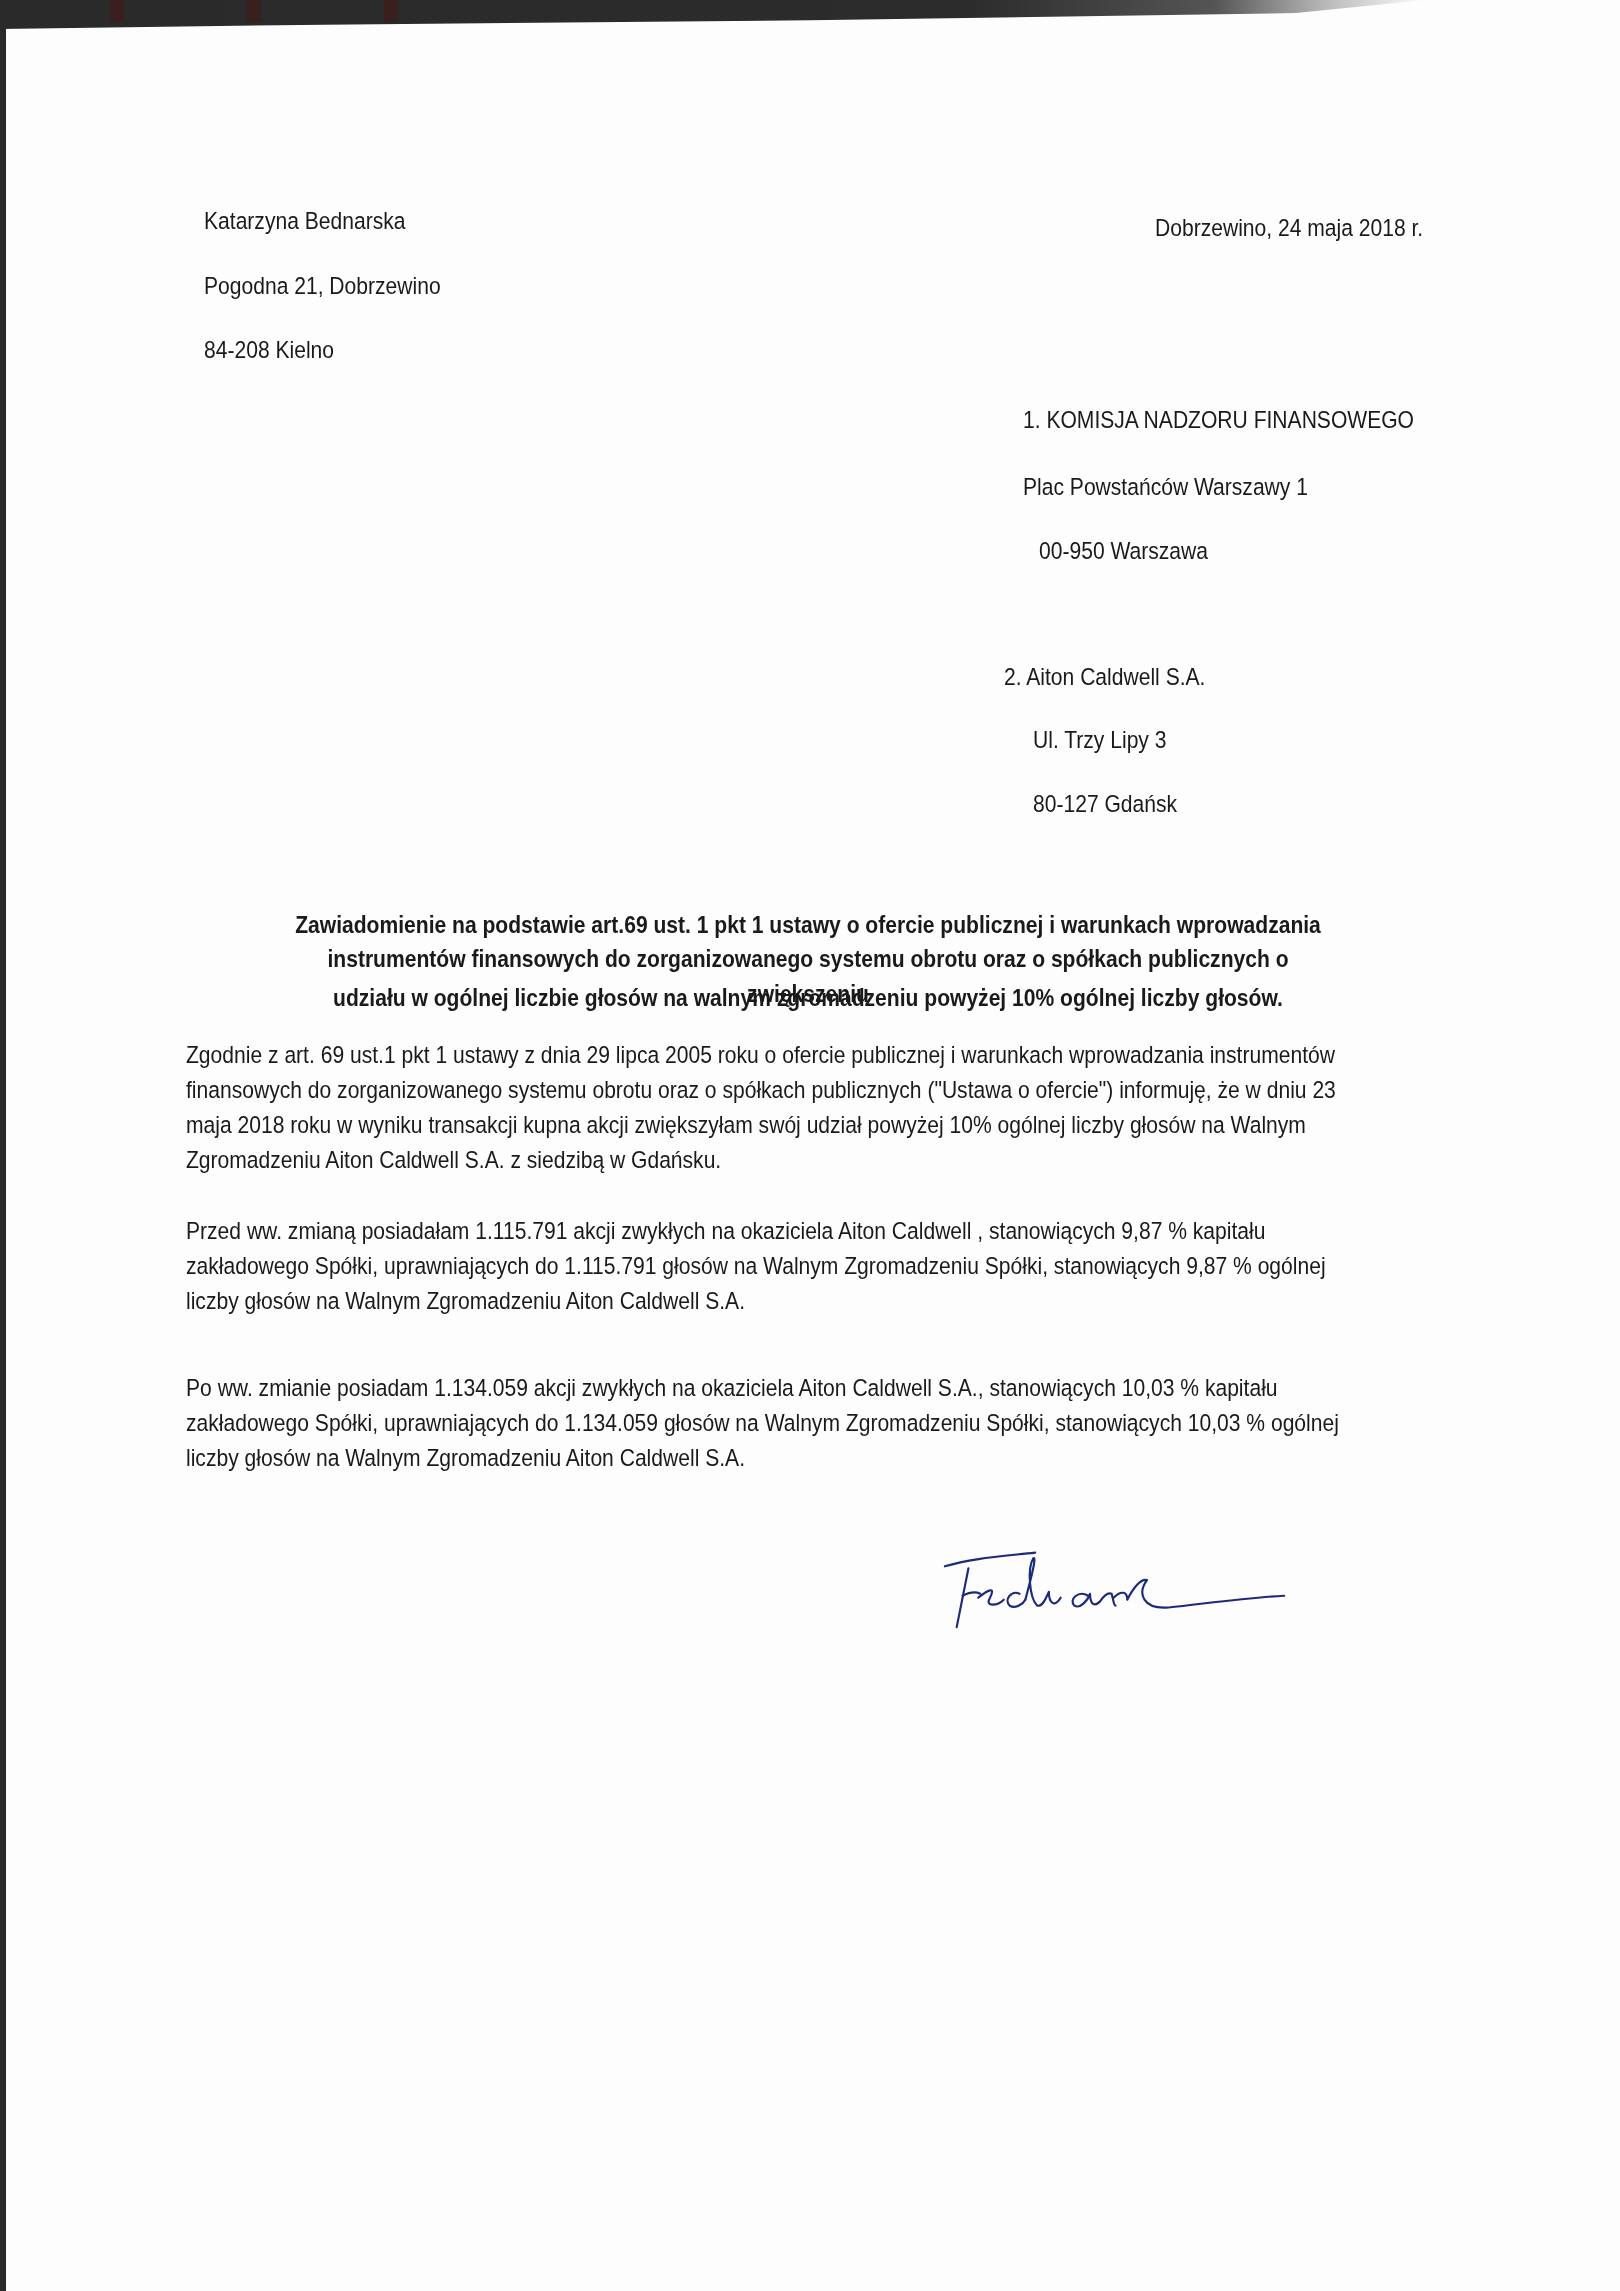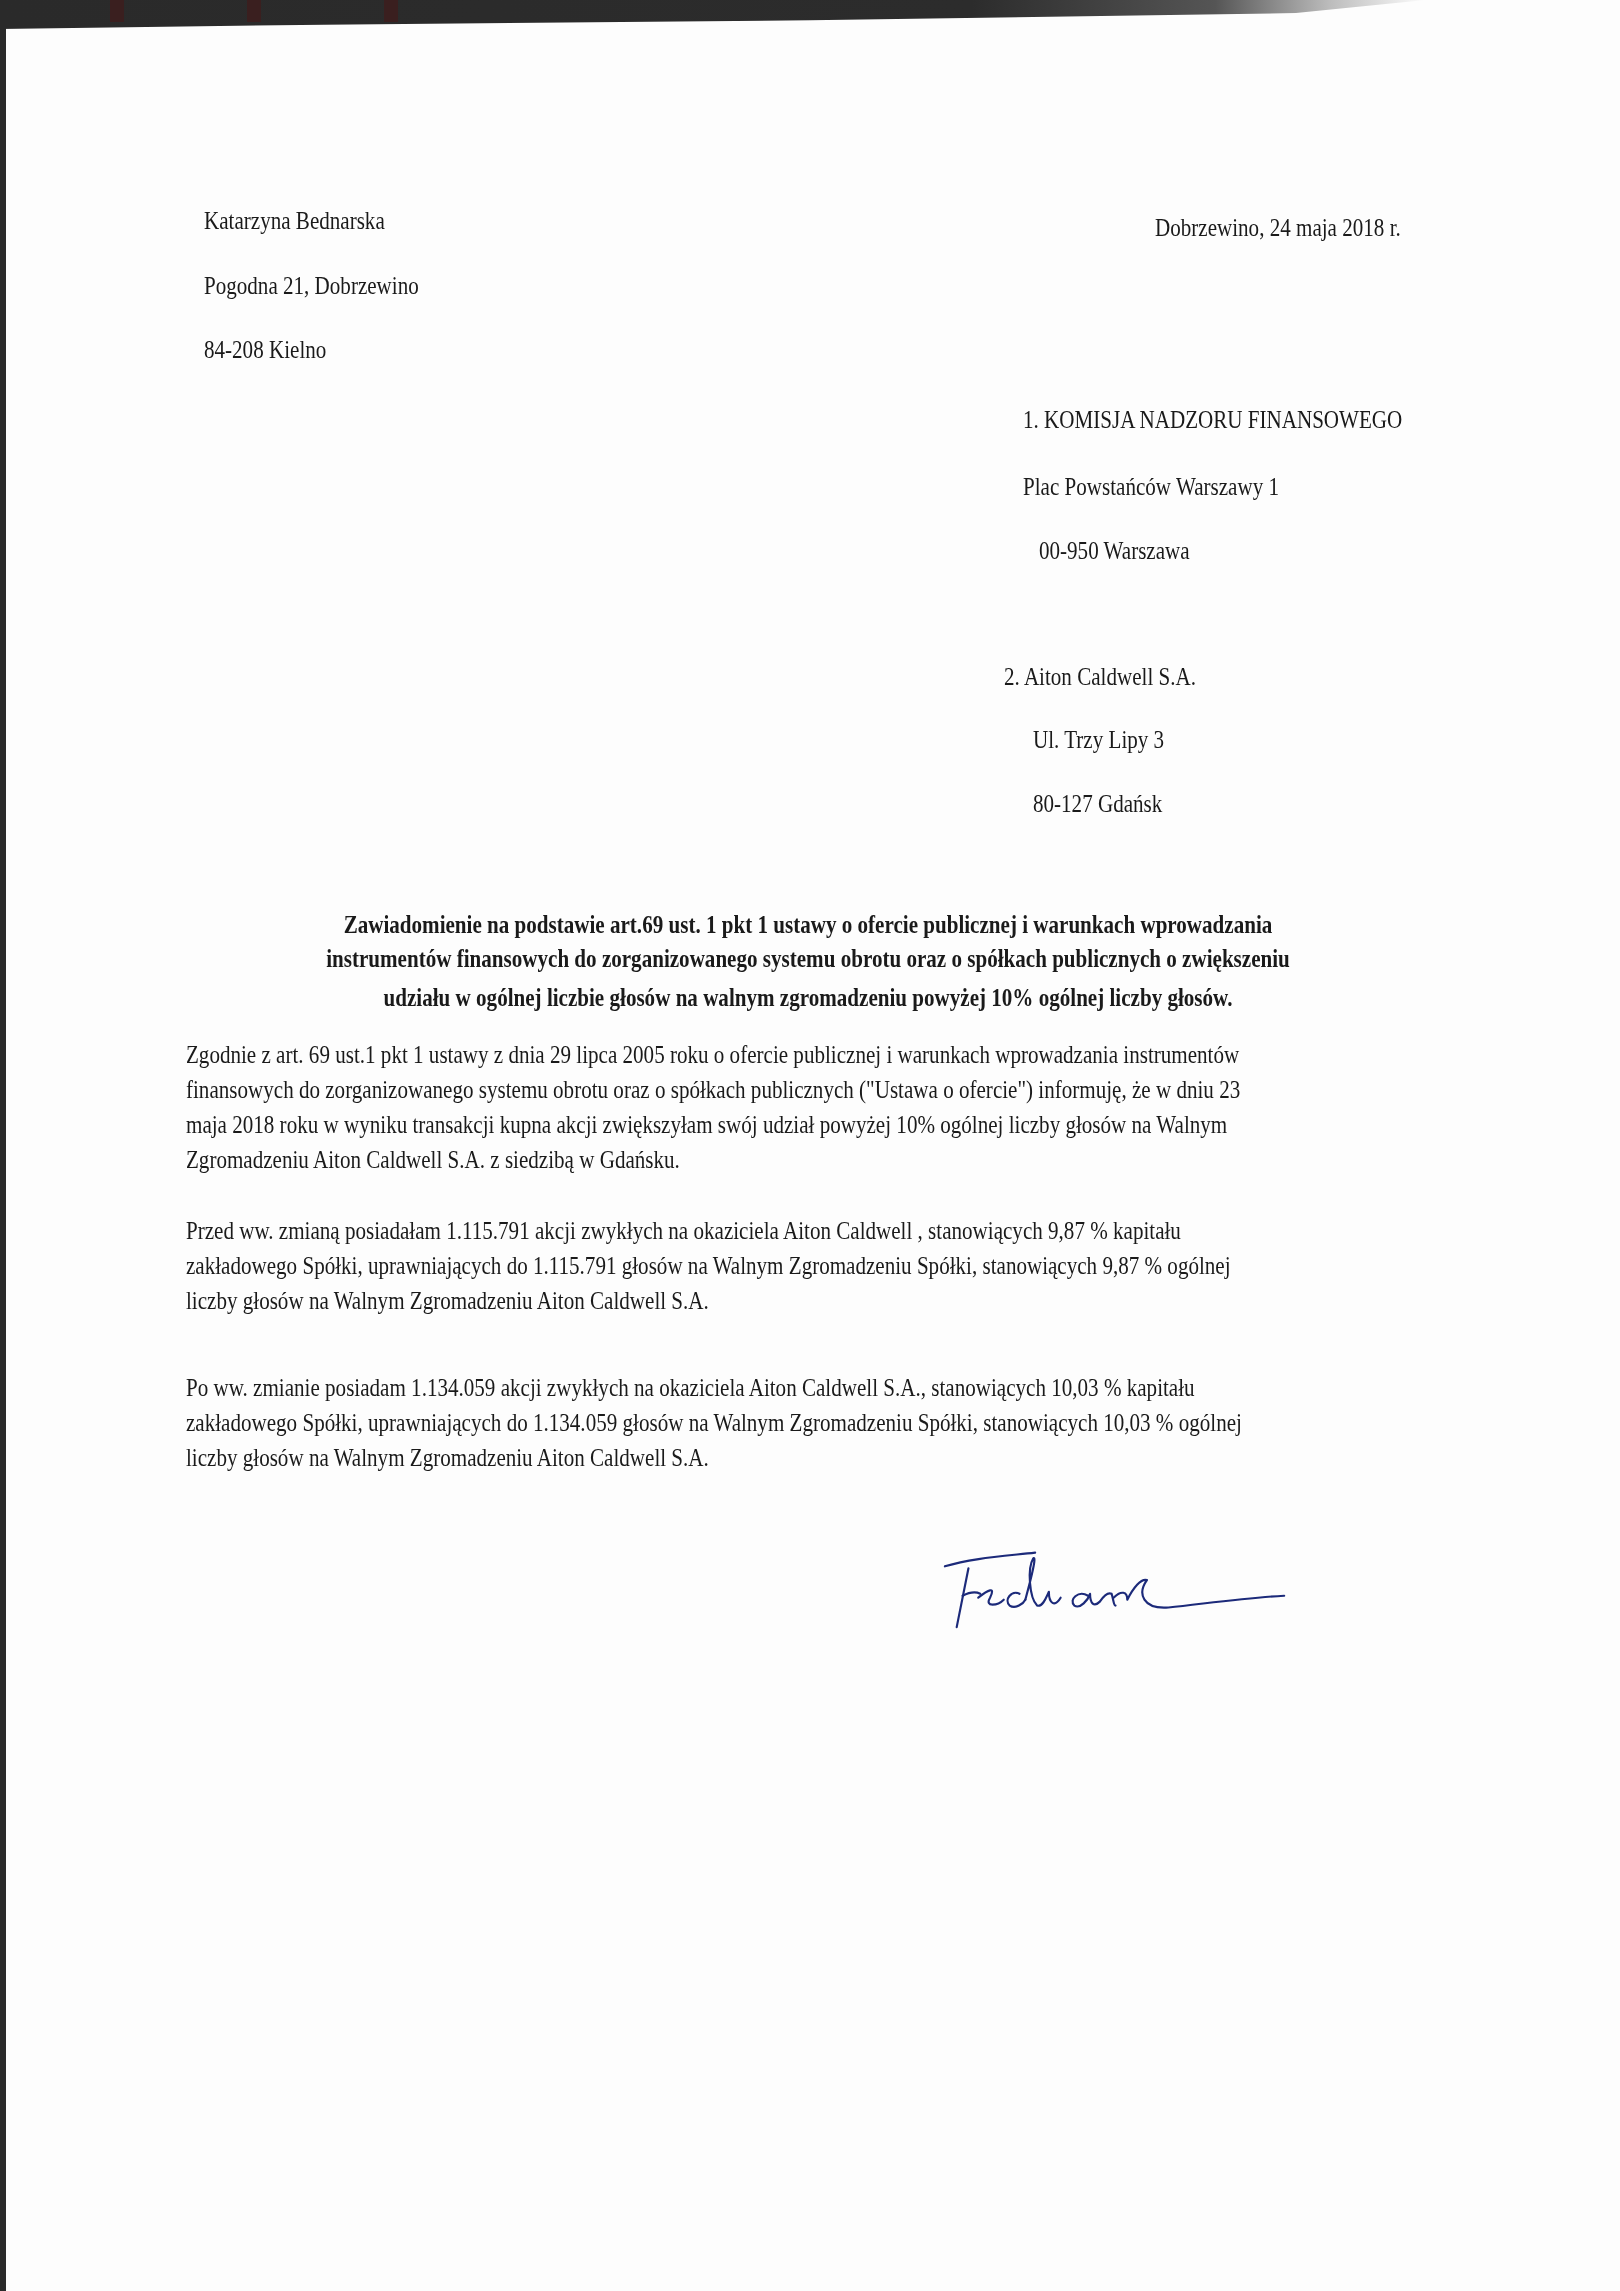--- a/index.html
+++ b/index.html
@@ -14,21 +14,21 @@
       background: linear-gradient(to right, #2a2a2a 0%, #2c2c2c 60%, #555 75%, #bbb 82%, #fdfdfd 88%);
       clip-path: polygon(0 0, 100% 0, 100% 0, 88% 0, 80% 45%, 50% 70%, 20% 85%, 0 100%);
     }
     .scan-left {
       position: absolute; left: 0; top: 0; width: 5.9px; height: 2292px; background: #2a2a2a;
     }
     .scan-mark {
       position: absolute; top: 0; width: 13.7px; height: 21.6px; background: #3a1f1f;
     }
     .page {
-      position: absolute; left: 0; top: 0; width: 1620px; height: 2292px; font-family: Liberation Serif, serif;
+      position: absolute; left: 0; top: 0; width: 1620px; height: 2292px;
     }
     .t { position: absolute; font-size: 24.5px; white-space: nowrap; transform: scaleX(0.86); transform-origin: left top; }
     .title {
       position: absolute; left: 176px; width: 1264px; text-align: center;
       font-size: 24.5px; font-weight: bold; line-height: 35px;
       transform: scaleX(0.86); transform-origin: center top;
     }
     .para {
       position: absolute; left: 186px; width: 1470px;
       font-size: 24.5px; line-height: 35px;

